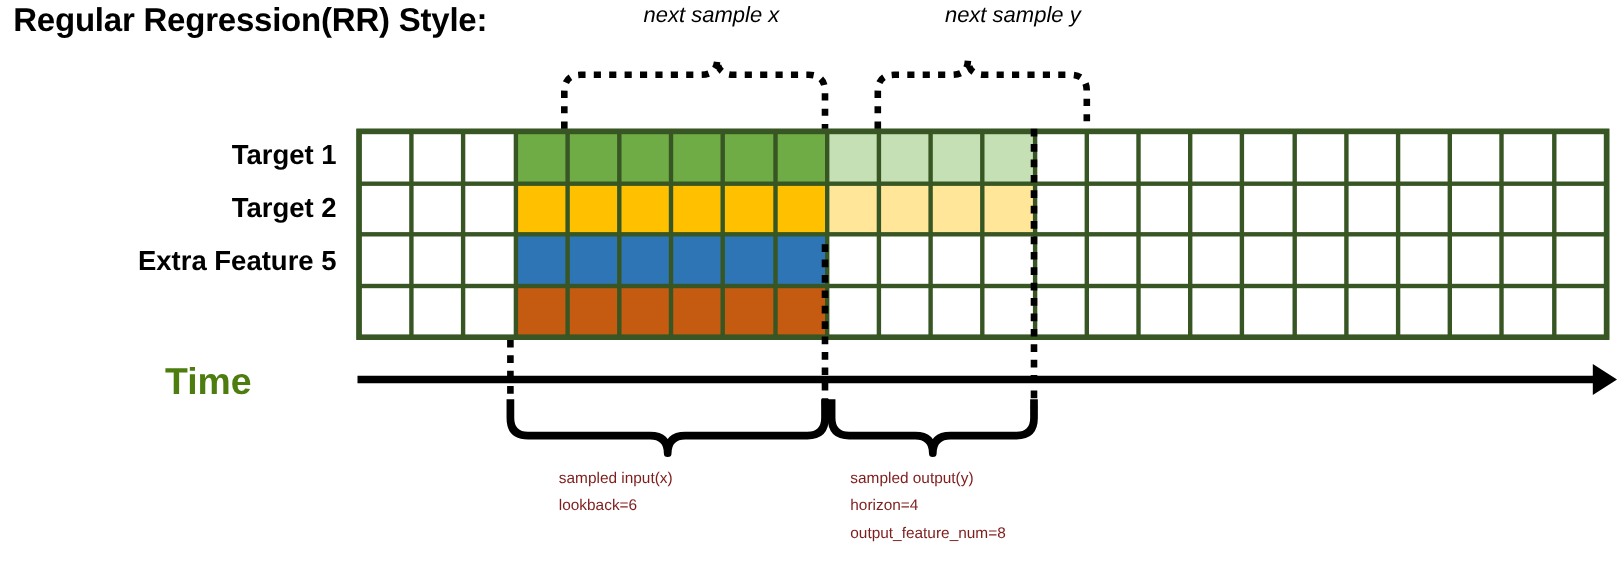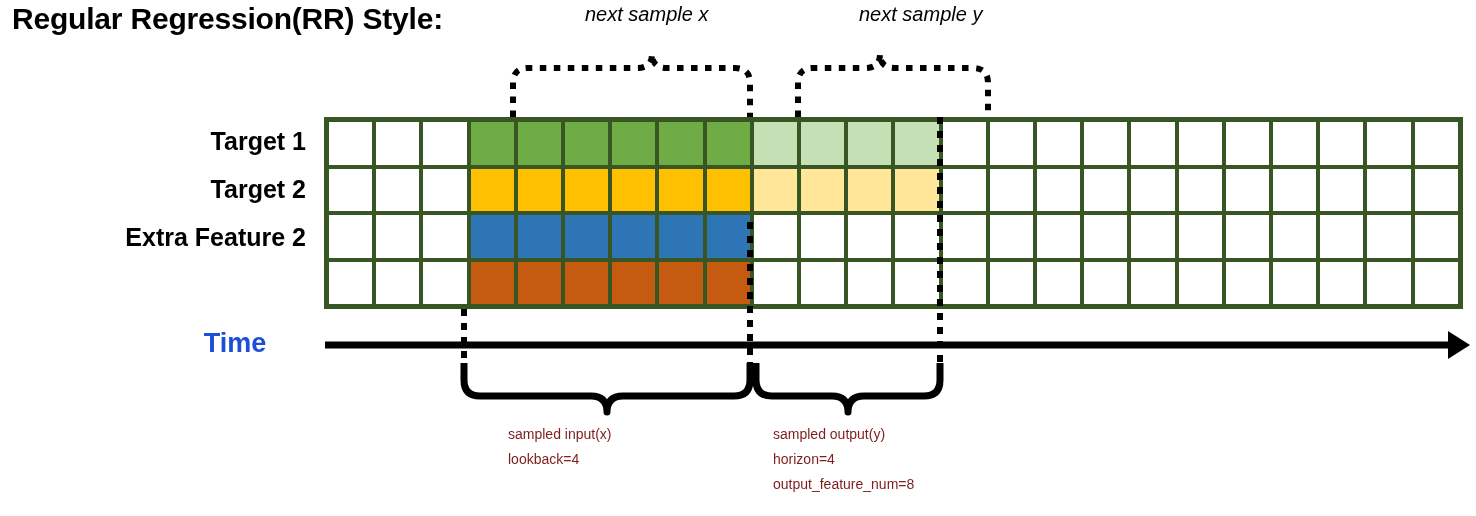--- a/index.html
+++ b/index.html
@@ -69,24 +69,24 @@
   .cell.yellow{background:#FFC000;}
   .cell.yellow-light{background:#FFE699;}
   .cell.blue{background:#2E75B6;}
   .cell.orange{background:#C55A11;}
 
   
   .time-label{
     position:absolute;
     left:150px; top:328px;
     width:170px;
-    text-align:center;
-    font-size:27px;
+    text-align:left;
+    font-size:34px;
     font-weight:700;
-    color:#1d4ed8;
+    color:#4d7c0f;
     white-space:nowrap;
   }
   .axis-svg{
     position:absolute;
     left:0; top:0;
     width:1476px; height:516px;
     pointer-events:none;
     overflow:visible;
   }
 
@@ -119,21 +119,21 @@
 <div id="stage">
 
   <div class="title">Regular Regression(RR) Style:</div>
 
   <div class="ann-top ann-x">next sample x</div>
   <div class="ann-top ann-y">next sample y</div>
 
   <div class="row-labels">
     <div class="row-label">Target 1</div>
     <div class="row-label">Target 2</div>
-    <div class="row-label">Extra Feature 2</div>
+    <div class="row-label">Extra Feature 5</div>
   </div>
 
   <div class="grid" id="grid">
       <div class="grid-row">
         <div class="cell"></div>
         <div class="cell"></div>
         <div class="cell"></div>
         <div class="cell green"></div>
         <div class="cell green"></div>
         <div class="cell green"></div>
@@ -255,21 +255,21 @@
 
     <path d="M 798,117 L 798,83 Q 798,68 813,68 L 865,68 Q 880,68 880,54 Q 880,68 895,68 L 973,68 Q 988,68 988,83 L 988,117" fill="none" stroke="#000" stroke-width="6" stroke-dasharray="6.5 7.5" stroke-linecap="butt"></path>
 
     <path d="M 464,363 L 464,380 Q 464,396 480,396 L 591,396 Q 607,396 607,412 Q 607,396 623,396 L 734,396 Q 750,396 750,380 L 750,363" fill="none" stroke="#000" stroke-width="7" stroke-linecap="butt" stroke-linejoin="round"></path>
 
     <path d="M 756,363 L 756,380 Q 756,396 772,396 L 832,396 Q 848,396 848,412 Q 848,396 864,396 L 924,396 Q 940,396 940,380 L 940,363" fill="none" stroke="#000" stroke-width="7" stroke-linecap="butt" stroke-linejoin="round"></path>
   </svg>
 
   <div class="ann-bottom ann-in">
     <div>sampled input(x)</div>
-    <div>lookback=4</div>
+    <div>lookback=6</div>
   </div>
 
   <div class="ann-bottom ann-out">
     <div>sampled output(y)</div>
     <div>horizon=4</div>
     <div>output_feature_num=8</div>
   </div>
 
 </div>
 

